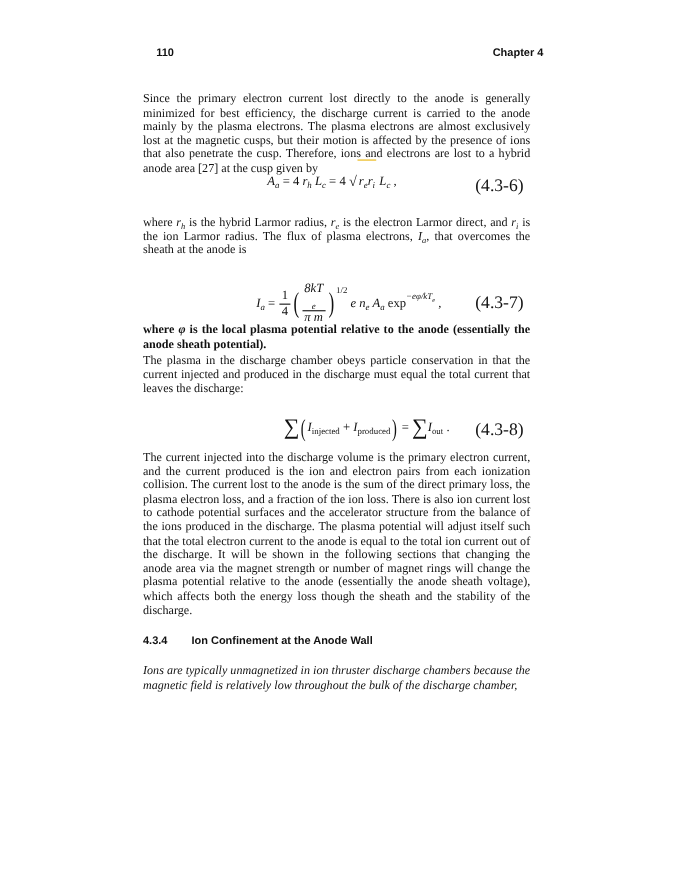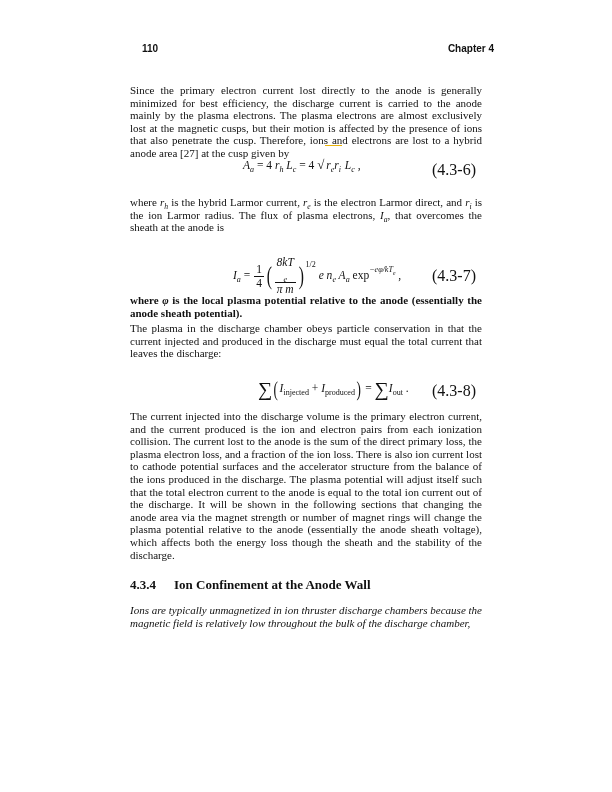--- a/index.html
+++ b/index.html
@@ -121,23 +121,23 @@
       display: inline-block;
       transform: scaleX(0.6);
     }
     .exp-sup { font-size: 0.7em; vertical-align: 7px; }
 
     .section-heading {
       position: absolute;
       top: 577px;
       left: 130px;
       width: 352px;
-      font-family: Liberation Serif, serif;
+      font-family: Liberation Sans, sans-serif;
       font-weight: bold;
-      font-size: 13px;
+      font-size: 10px;
     }
     .section-heading .num { display: inline-block; width: 44px; }
   </style>
 </head>
 <body>
 
 <div class="header">
   <span class="page-num">110</span>
   <span class="chapter">Chapter 4</span>
 </div>
@@ -146,21 +146,21 @@
 
 <div class="equation eq1">
   <span class="expr">
     <span>A</span><sub>a</sub><span class="up"> = 4 </span><span>r</span><sub>h</sub><span> L</span><sub>c</sub><span class="up"> = 4 </span>
     <span class="sqrt"><span class="rad">√</span><span class="under"><span>r</span><sub>e</sub><span>r</span><sub>i</sub></span></span><span> L</span><sub>c</sub><span class="up"> ,</span>
   </span>
   <span class="eq-num">(4.3-6)</span>
 </div>
 
 <div class="body-text p2">
-  <span>where </span><i>r</i><sub><i>h</i></sub><span> is the hybrid Larmor current, </span><i>r</i><sub><i>e</i></sub><span> is the electron Larmor direct, and </span><i>r</i><sub><i>i</i></sub><span> is the ion Larmor radius. The flux of plasma electrons, </span><i>I</i><sub><i>a</i></sub><span>, that overcomes the sheath at the anode is</span>
+  <span>where </span><i>r</i><sub><i>h</i></sub><span> is the hybrid Larmor radius, </span><i>r</i><sub><i>e</i></sub><span> is the electron Larmor direct, and </span><i>r</i><sub><i>i</i></sub><span> is the ion Larmor radius. The flux of plasma electrons, </span><i>I</i><sub><i>a</i></sub><span>, that overcomes the sheath at the anode is</span>
 </div>
 
 <div class="equation eq2">
   <span class="expr">
     <span>I</span><sub>a</sub><span class="up"> = </span><span class="frac up"><span class="num">1</span><span>4</span></span><span class="paren">(</span><span class="frac"><span class="num"><span>8kT</span><sub>e</sub></span><span>π m</span></span><span class="paren">)</span><sup class="up" style="vertical-align:12px;">1/2</sup><span> e n</span><sub>e</sub><span> A</span><sub>a</sub><span class="up">  exp</span><span class="exp-sup"><span>−eφ/kT</span><sub>e</sub></span><span class="up"> ,</span>
   </span>
   <span class="eq-num">(4.3-7)</span>
 </div>
 
 <div class="body-text p3">

